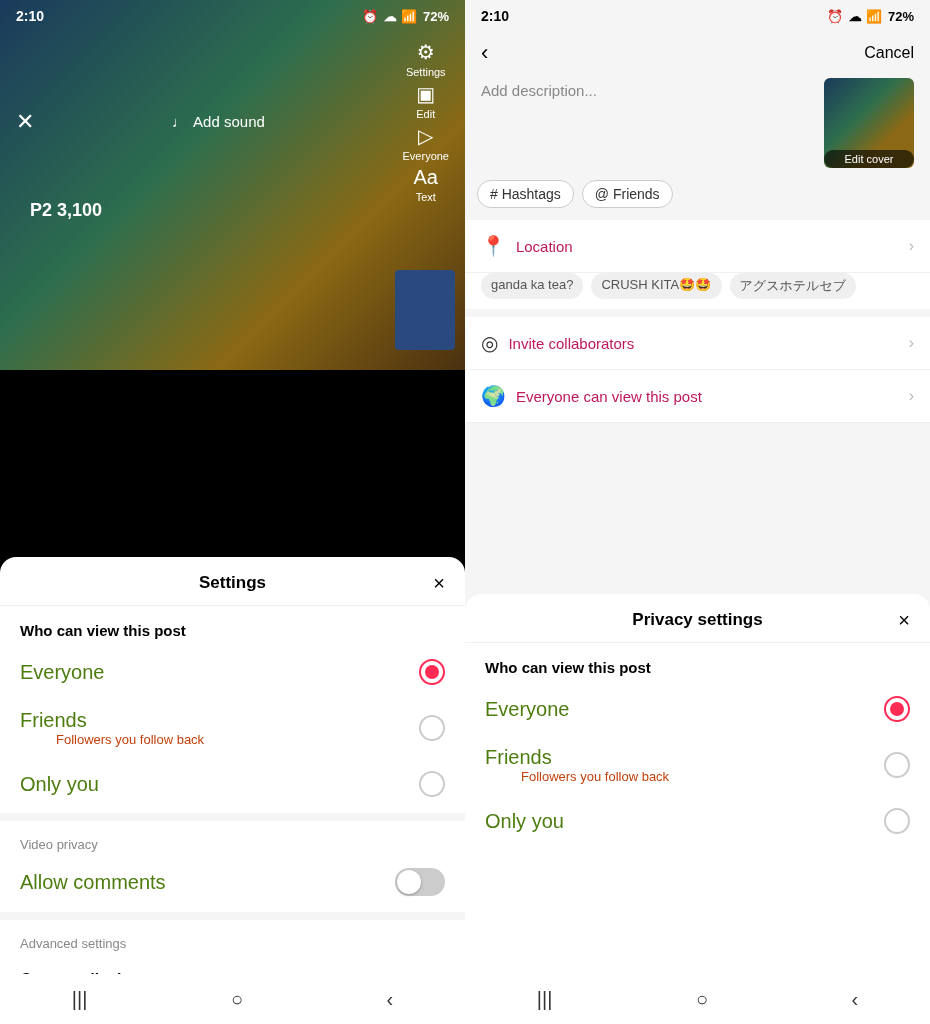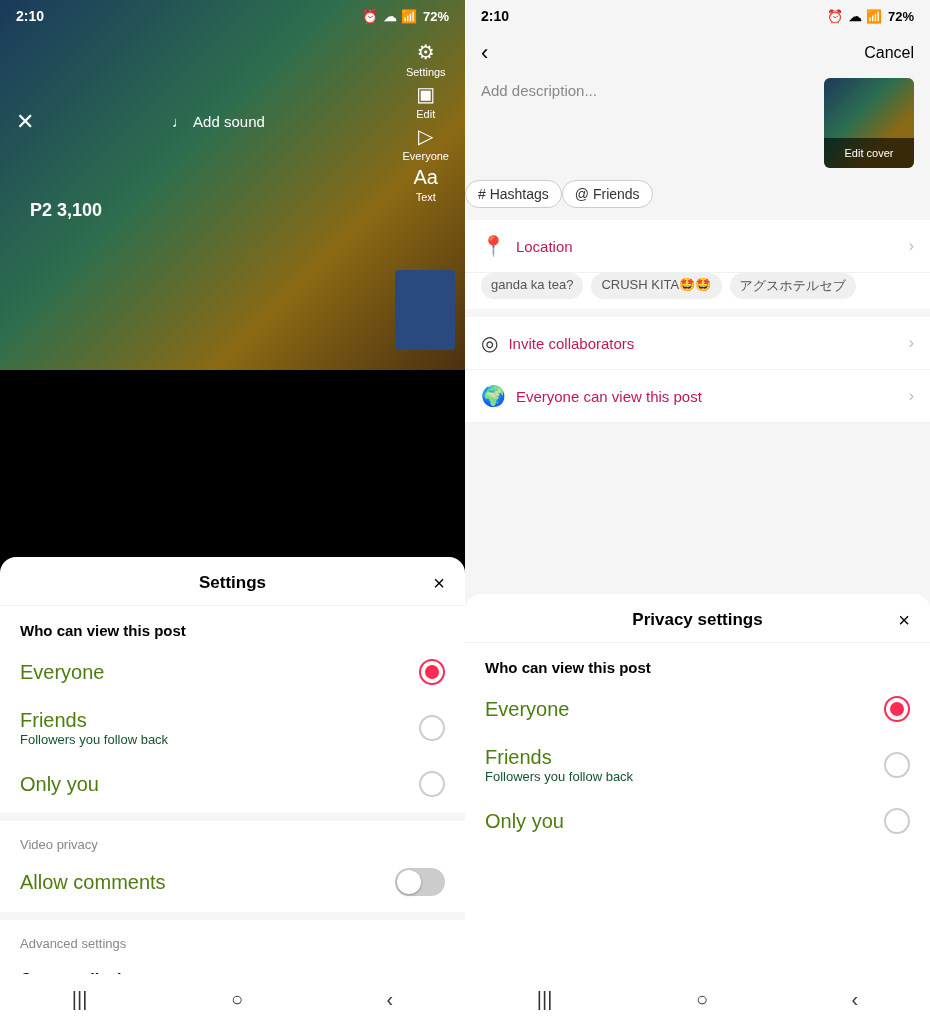--- a/index.html
+++ b/index.html
@@ -155,21 +155,22 @@
       flex-direction: column;
     }
 
     .option-label {
       font-size: 20px;
       color: #4d7c0f;
     }
 
     .option-sublabel {
       font-size: 13px;
-      color: #14532d;
+      color: #c2410c;
+      margin-left: 36px;
     }
 
     .radio-btn {
       width: 26px;
       height: 26px;
       border-radius: 50%;
       border: 2px solid #ccc;
       background: #fff;
       position: relative;
     }
@@ -334,26 +335,28 @@
       flex-shrink: 0;
     }
 
     .edit-cover-label {
       position: absolute;
       bottom: 0; left: 0; right: 0;
       background: rgba(0,0,0,0.6);
       color: #fff;
       font-size: 11px;
       text-align: center;
-      padding: 9px;
+      padding: 3px;
+      border-radius: 9px;
     }
 
     .tags-row {
       display: flex;
-      padding: 0 0 12px;
+      gap: 8px;
+      padding: 0 12px 12px;
       background: #f5f5f5;
     }
 
     .tag-chip {
       border: 1px solid #ccc;
       border-radius: 20px;
       padding: 5px 12px;
       font-size: 14px;
       color: #333;
       background: #fff;

